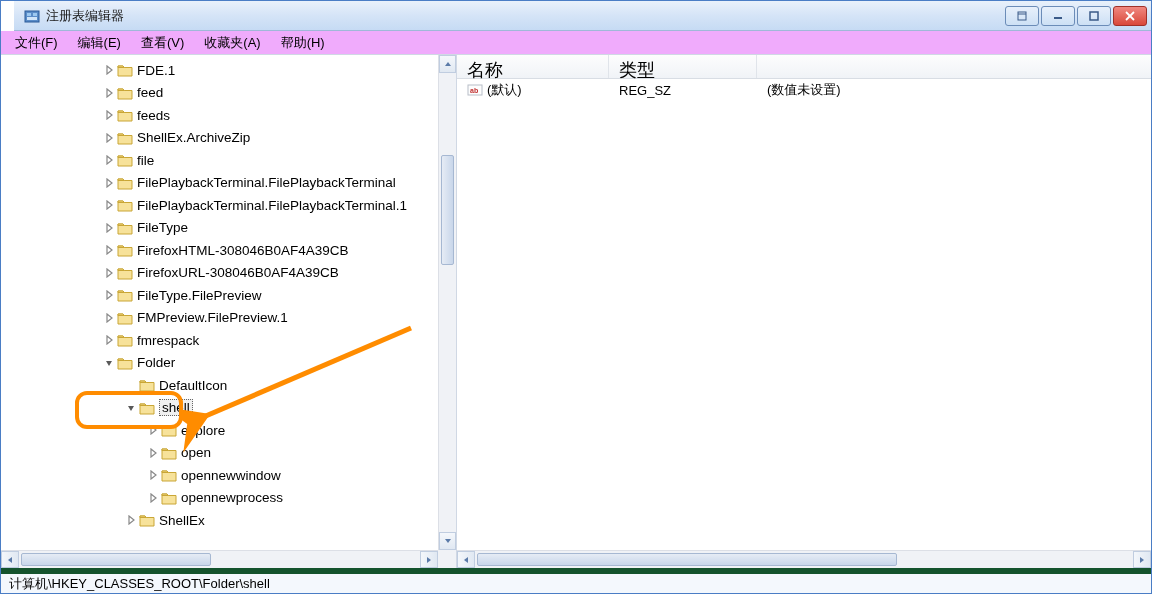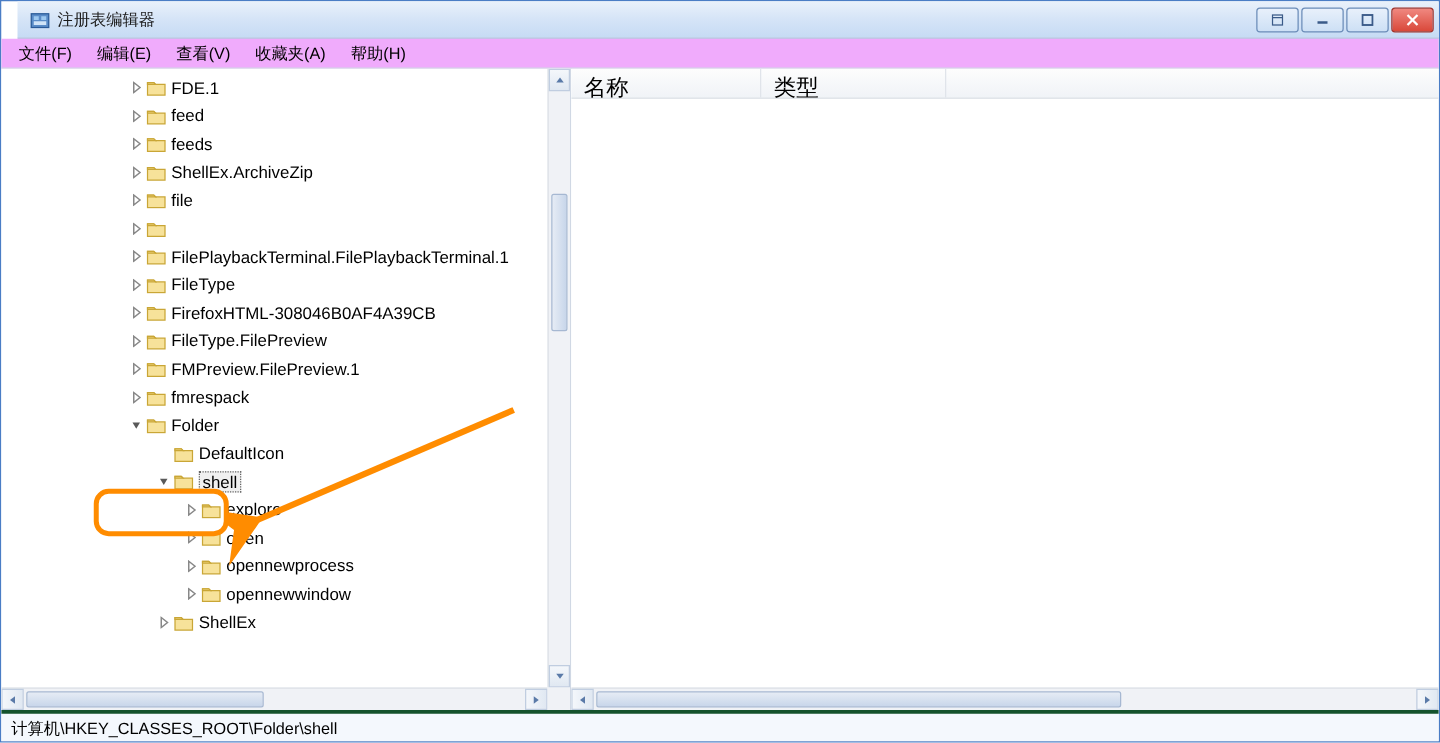--- a/index.html
+++ b/index.html
@@ -186,24 +186,24 @@
       border: 1px solid #c0cde0;
       display:flex; align-items:center; justify-content:center;
     }
     .scroll-corner {
       position:absolute; right:0; bottom:0; width:18px; height:18px;
       background:#f0f2f6;
     }
     .statusbar {
       height: 25px;
       background: #f4f8fd;
-      border-top: 3px solid #14532d;
+      border-top: 6px solid #14532d;
       padding: 3px 8px;
       font-size: 13px;
-      display:flex; align-items:flex-start;
+      display:flex; align-items:center;
     }
     .string-icon {
       display:inline-flex;
       width:16px; height:16px;
       margin-right:4px;
       align-items:center; justify-content:center;
     }
   </style>
 </head>
 <body>
@@ -325,20 +325,21 @@
           <span class="indent" style="width: 66px;"></span>
           <span class="expander">
             <svg viewBox="0 0 10 10">
               <path d="M3,1 L8,5 L3,9 Z" fill="none" stroke="#888" stroke-width="1.2"></path>
             </svg>
           </span>
           <span class="folder-icon"><svg viewBox="0 0 16 14">
               <path d="M1,3 L6,3 L7.5,4.5 L15,4.5 L15,13 L1,13 Z" fill="#f7e29a" stroke="#c9a636"></path>
               <path d="M1,3 L6,3 L7.5,4.5 L1,4.5 Z" fill="#f0d680" stroke="#c9a636"></path>
             </svg></span>
+          <span class="tree-label">FilePlaybackTerminal.FilePlaybackTerminal</span>
         </div>
         <div class="tree-item">
           <span class="indent" style="width: 66px;"></span>
           <span class="expander">
             <svg viewBox="0 0 10 10">
               <path d="M3,1 L8,5 L3,9 Z" fill="none" stroke="#888" stroke-width="1.2"></path>
             </svg>
           </span>
           <span class="folder-icon"><svg viewBox="0 0 16 14">
               <path d="M1,3 L6,3 L7.5,4.5 L15,4.5 L15,13 L1,13 Z" fill="#f7e29a" stroke="#c9a636"></path>
@@ -364,20 +365,33 @@
           <span class="expander">
             <svg viewBox="0 0 10 10">
               <path d="M3,1 L8,5 L3,9 Z" fill="none" stroke="#888" stroke-width="1.2"></path>
             </svg>
           </span>
           <span class="folder-icon"><svg viewBox="0 0 16 14">
               <path d="M1,3 L6,3 L7.5,4.5 L15,4.5 L15,13 L1,13 Z" fill="#f7e29a" stroke="#c9a636"></path>
               <path d="M1,3 L6,3 L7.5,4.5 L1,4.5 Z" fill="#f0d680" stroke="#c9a636"></path>
             </svg></span>
           <span class="tree-label">FirefoxHTML-308046B0AF4A39CB</span>
+        </div>
+        <div class="tree-item">
+          <span class="indent" style="width: 66px;"></span>
+          <span class="expander">
+            <svg viewBox="0 0 10 10">
+              <path d="M3,1 L8,5 L3,9 Z" fill="none" stroke="#888" stroke-width="1.2"></path>
+            </svg>
+          </span>
+          <span class="folder-icon"><svg viewBox="0 0 16 14">
+              <path d="M1,3 L6,3 L7.5,4.5 L15,4.5 L15,13 L1,13 Z" fill="#f7e29a" stroke="#c9a636"></path>
+              <path d="M1,3 L6,3 L7.5,4.5 L1,4.5 Z" fill="#f0d680" stroke="#c9a636"></path>
+            </svg></span>
+          <span class="tree-label">FirefoxURL-308046B0AF4A39CB</span>
         </div>
         <div class="tree-item">
           <span class="indent" style="width: 66px;"></span>
           <span class="expander">
             <svg viewBox="0 0 10 10">
               <path d="M3,1 L8,5 L3,9 Z" fill="none" stroke="#888" stroke-width="1.2"></path>
             </svg>
           </span>
           <span class="folder-icon"><svg viewBox="0 0 16 14">
               <path d="M1,3 L6,3 L7.5,4.5 L15,4.5 L15,13 L1,13 Z" fill="#f7e29a" stroke="#c9a636"></path>
@@ -476,34 +490,34 @@
           <span class="indent" style="width: 110px;"></span>
           <span class="expander">
             <svg viewBox="0 0 10 10">
               <path d="M3,1 L8,5 L3,9 Z" fill="none" stroke="#888" stroke-width="1.2"></path>
             </svg>
           </span>
           <span class="folder-icon"><svg viewBox="0 0 16 14">
               <path d="M1,3 L6,3 L7.5,4.5 L15,4.5 L15,13 L1,13 Z" fill="#f7e29a" stroke="#c9a636"></path>
               <path d="M1,3 L6,3 L7.5,4.5 L1,4.5 Z" fill="#f0d680" stroke="#c9a636"></path>
             </svg></span>
+          <span class="tree-label">opennewwindow</span>
+        </div>
+        <div class="tree-item">
+          <span class="indent" style="width: 110px;"></span>
+          <span class="expander">
+            <svg viewBox="0 0 10 10">
+              <path d="M3,1 L8,5 L3,9 Z" fill="none" stroke="#888" stroke-width="1.2"></path>
+            </svg>
+          </span>
+          <span class="folder-icon"><svg viewBox="0 0 16 14">
+              <path d="M1,3 L6,3 L7.5,4.5 L15,4.5 L15,13 L1,13 Z" fill="#f7e29a" stroke="#c9a636"></path>
+              <path d="M1,3 L6,3 L7.5,4.5 L1,4.5 Z" fill="#f0d680" stroke="#c9a636"></path>
+            </svg></span>
           <span class="tree-label">opennewprocess</span>
-        </div>
-        <div class="tree-item">
-          <span class="indent" style="width: 110px;"></span>
-          <span class="expander">
-            <svg viewBox="0 0 10 10">
-              <path d="M3,1 L8,5 L3,9 Z" fill="none" stroke="#888" stroke-width="1.2"></path>
-            </svg>
-          </span>
-          <span class="folder-icon"><svg viewBox="0 0 16 14">
-              <path d="M1,3 L6,3 L7.5,4.5 L15,4.5 L15,13 L1,13 Z" fill="#f7e29a" stroke="#c9a636"></path>
-              <path d="M1,3 L6,3 L7.5,4.5 L1,4.5 Z" fill="#f0d680" stroke="#c9a636"></path>
-            </svg></span>
-          <span class="tree-label">opennewwindow</span>
         </div>
         <div class="tree-item">
           <span class="indent" style="width: 88px;"></span>
           <span class="expander">
             <svg viewBox="0 0 10 10">
               <path d="M3,1 L8,5 L3,9 Z" fill="none" stroke="#888" stroke-width="1.2"></path>
             </svg>
           </span>
           <span class="folder-icon"><svg viewBox="0 0 16 14">
               <path d="M1,3 L6,3 L7.5,4.5 L15,4.5 L15,13 L1,13 Z" fill="#f7e29a" stroke="#c9a636"></path>
@@ -550,20 +564,35 @@
         </div>
     </div>
     <div class="scroll-corner"></div>
   </div>
 
   <div class="list-panel">
     <div class="list-header">
       <div class="col-header col-name">名称</div>
       <div class="col-header col-type">类型</div>
     </div>
+    <div id="list-body">
+        <div class="list-row">
+          <div class="list-cell col-name" style="width: 152px;">
+            <span class="string-icon">
+              <svg viewBox="0 0 16 16">
+                <rect x="1" y="3" width="14" height="10" fill="#fdfdfd" stroke="#b8bec8"></rect>
+                <text x="3" y="11" font-size="7" fill="#c03030" font-weight="bold">ab</text>
+              </svg>
+            </span>
+            <span>(默认)</span>
+          </div>
+          <div class="list-cell col-type" style="width: 148px;">REG_SZ</div>
+          <div class="list-cell col-data" style="flex: 1 1 0%;">(数值未设置)</div>
+        </div>
+      </div>
 
     <div class="scrollbar-h" style="right:0;">
       <div class="scrollbar-h-btn" style="left:0">
           <svg width="8" height="8">
             <path d="M2,4 L6,1 L6,7 Z" fill="#5a7aa8"></path>
           </svg>
         </div>
       <div class="scrollbar-h-thumb" style="left:20px; width:420px;"></div>
       <div class="scrollbar-h-btn" style="right:0">
           <svg width="8" height="8">

